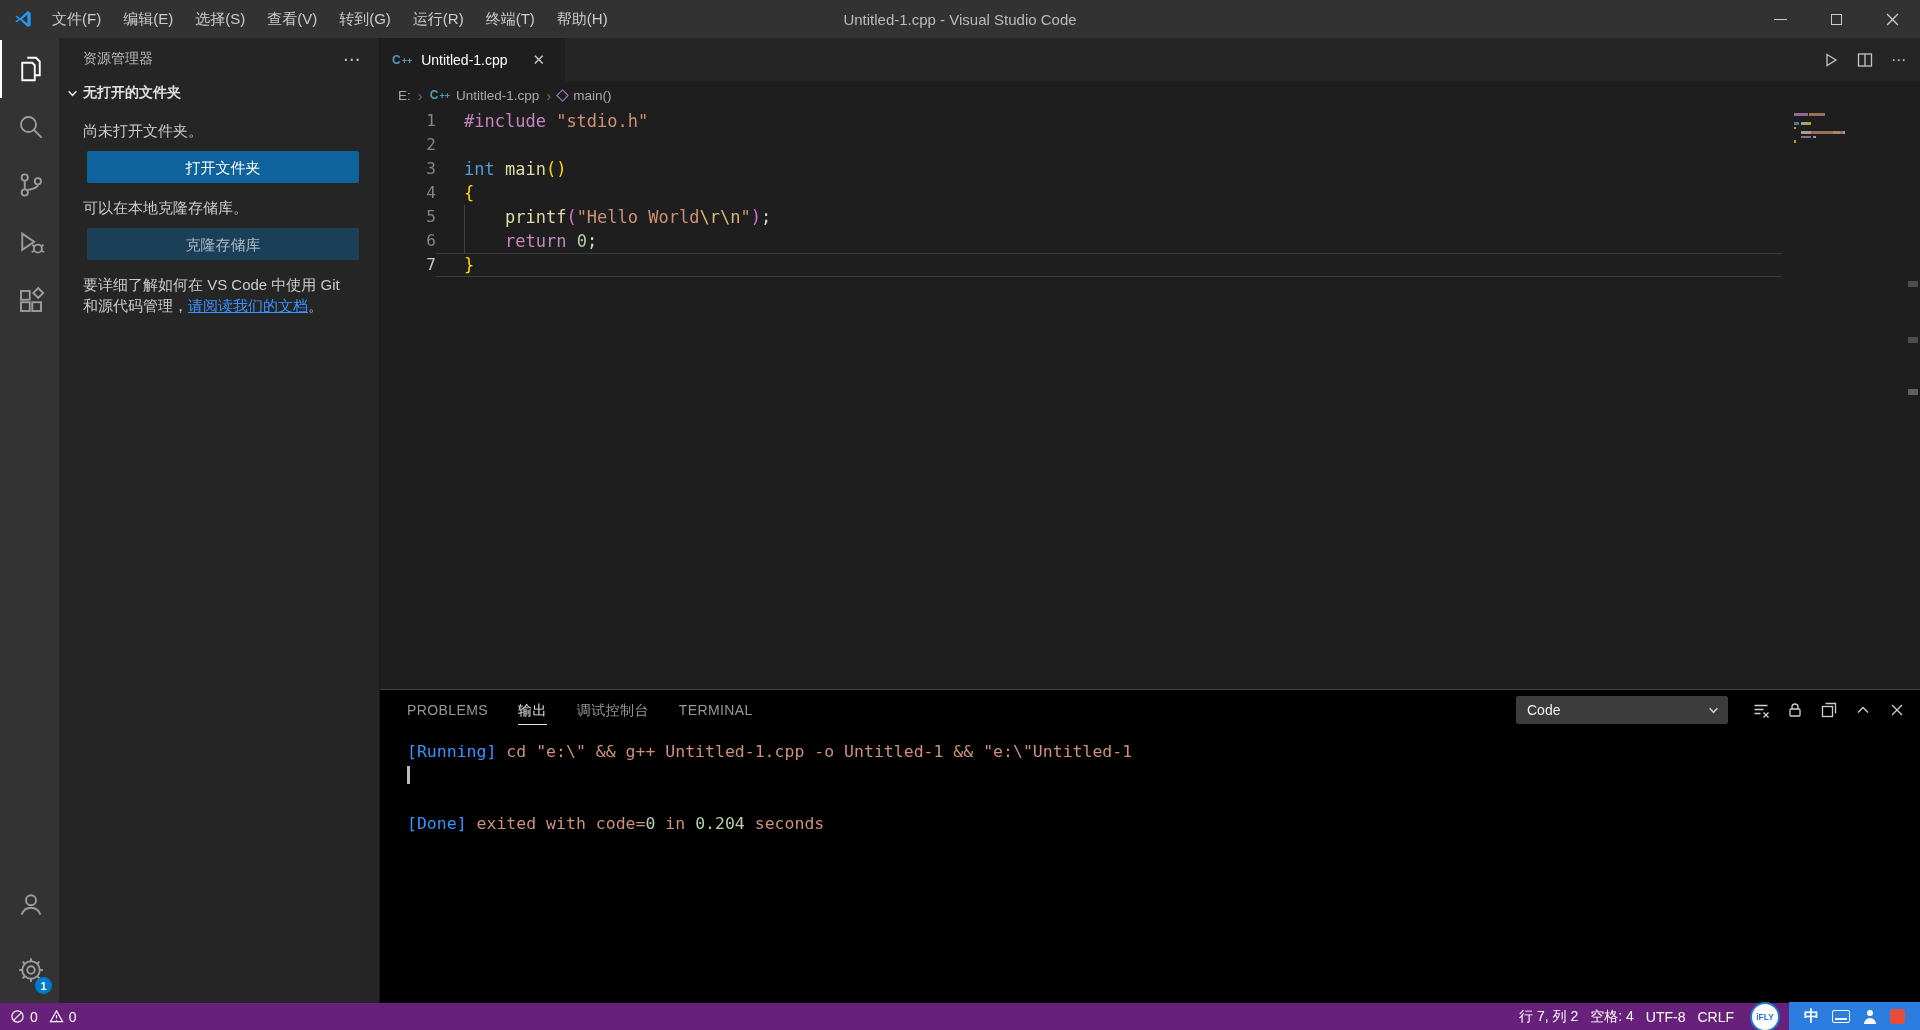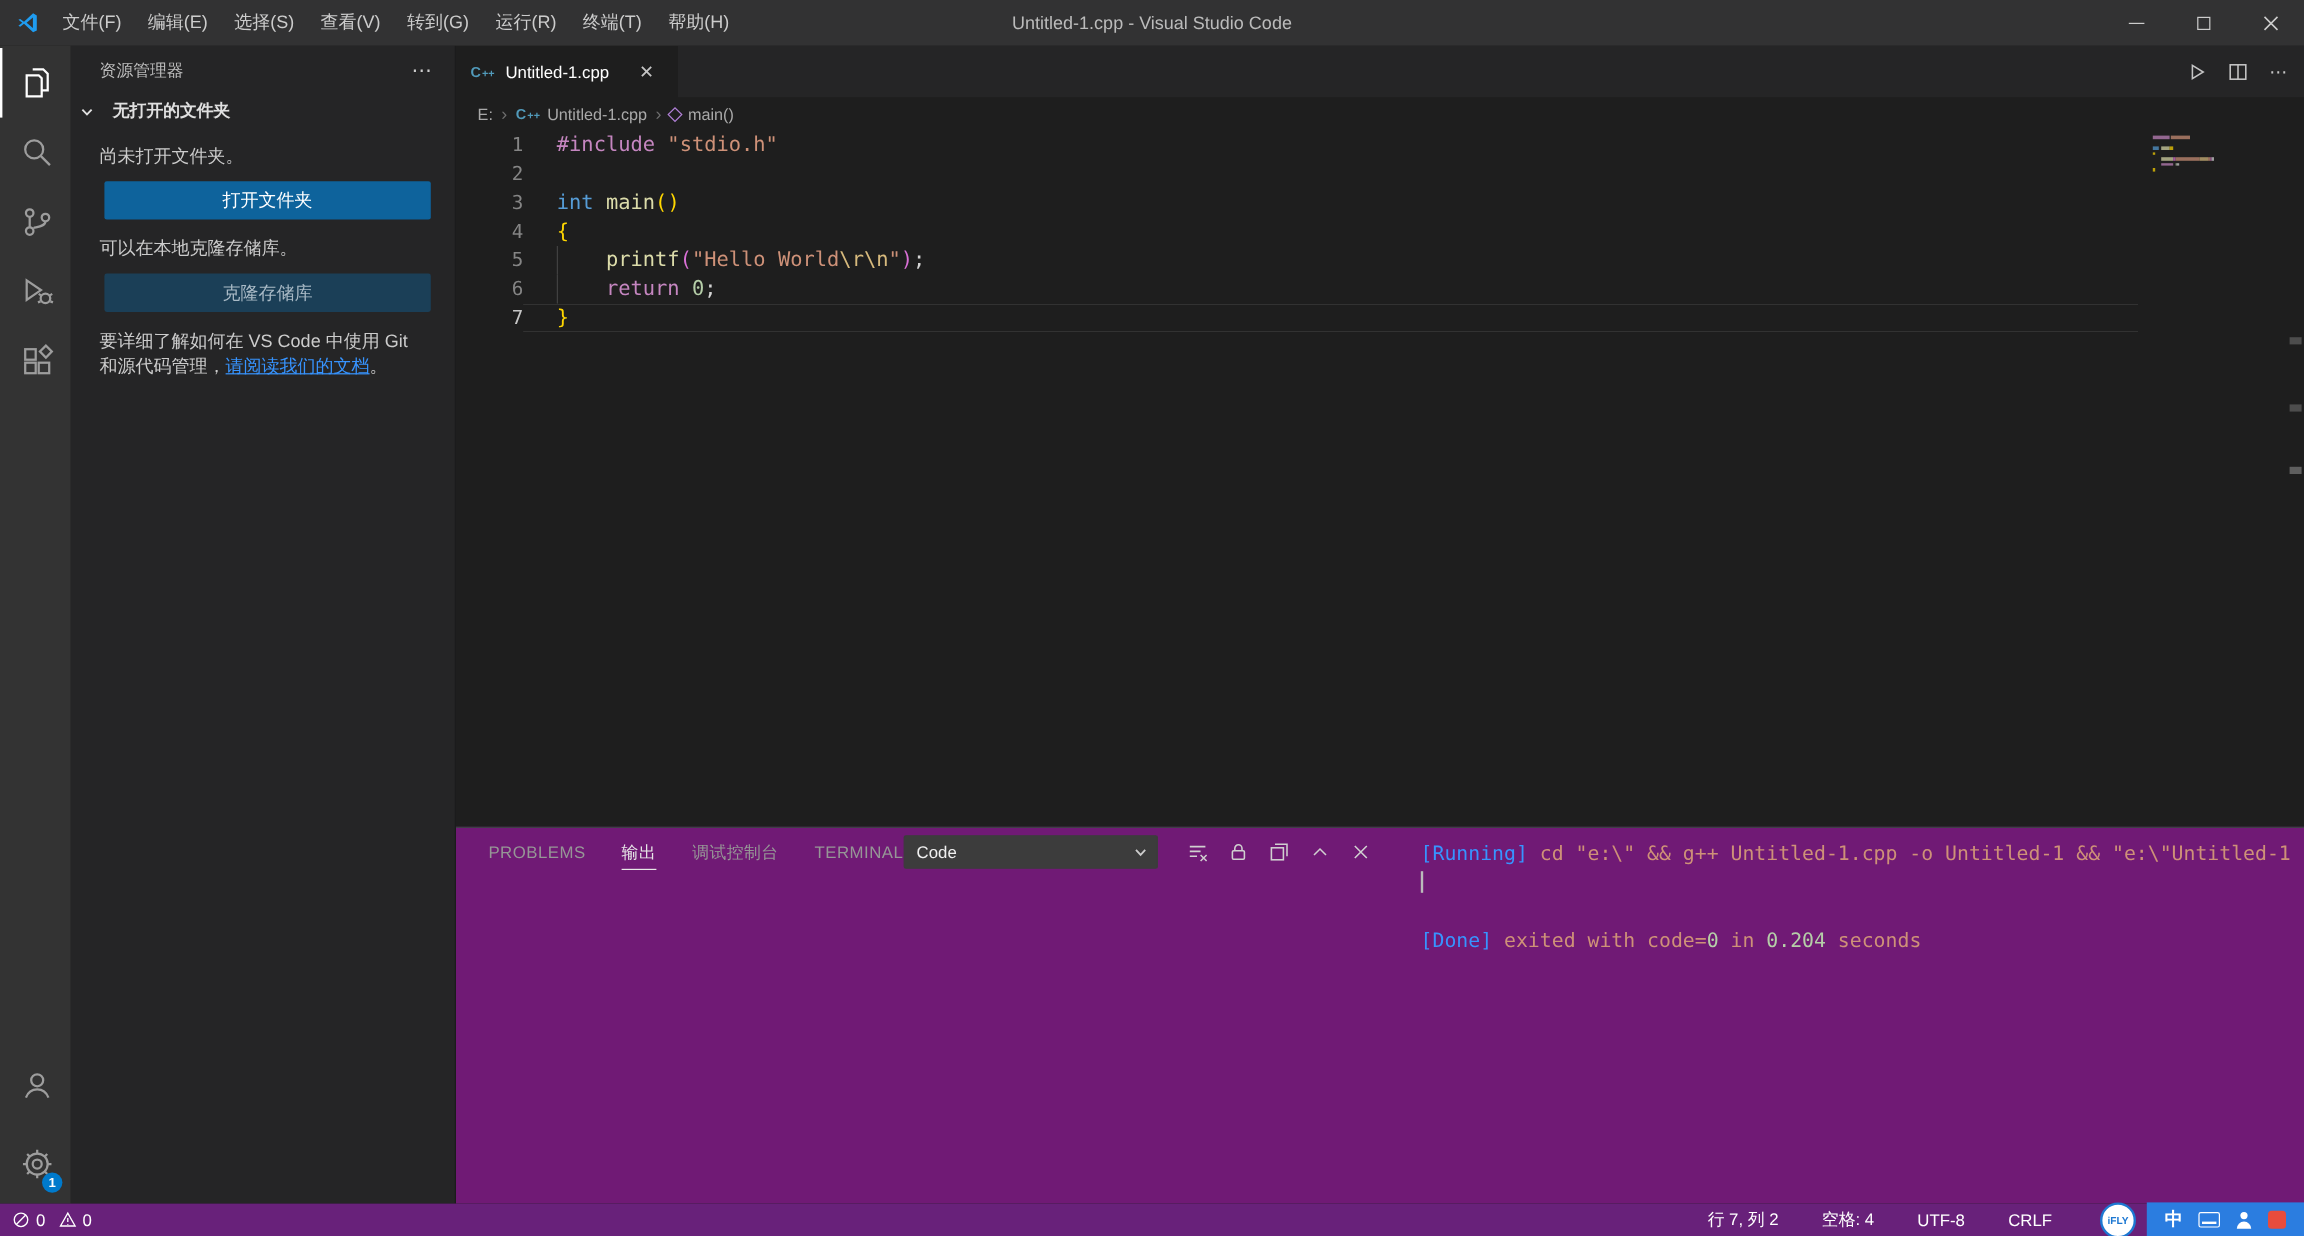--- a/index.html
+++ b/index.html
@@ -25,21 +25,21 @@
 .activitybar{width:59px;background:#333333;display:flex;flex-direction:column;flex:none;padding-top:2px}
 .act-item{height:58px;display:flex;align-items:center;justify-content:center;color:#9d9d9d;position:relative;cursor:pointer;border-left:2px solid transparent}
 .act-item.active{color:#ffffff;border-left-color:#ffffff}
 .act-bottom{margin-top:auto;margin-bottom:8px}
 .badge{position:absolute;right:7px;bottom:5px;width:17px;height:17px;border-radius:50%;background:var(--badge-blue);color:#fff;font-size:11px;display:flex;align-items:center;justify-content:center;font-weight:bold}
 
 
 .sidebar{width:321px;background:#252526;flex:none;position:relative;border-right:1px solid #1b1b1c}
 .sb-header{height:42px;display:flex;align-items:center;padding:0 18px 0 24px;color:#bbbbbb;font-size:14px}
 .sb-more{margin-left:auto;color:#cccccc;cursor:pointer;font-size:17px;letter-spacing:1px}
-.sb-section{display:flex;align-items:center;gap:16px;padding:4px 8px;font-weight:bold;color:#e0e0e0;cursor:pointer;font-size:14px}
+.sb-section{display:flex;align-items:center;gap:5px;padding:4px 8px;font-weight:bold;color:#e0e0e0;cursor:pointer;font-size:14px}
 .sb-body{padding:6px 24px 0;color:#cccccc;line-height:21px}
 .sb-body p{margin:8px 0 10px}
 .btn{display:block;width:100%;height:32px;border:none;border-radius:2px;font:inherit;cursor:pointer;margin:4px 4px 14px}
 .btn.primary{background:var(--accent-blue);color:#ffffff}
 .btn.secondary{background:rgba(14,99,156,.42);color:#a9bac6}
 .doc-link{color:var(--link-blue);text-decoration:underline;cursor:pointer}
 .sb-outline{position:absolute;bottom:0;left:0;right:0;height:34px;border-top:1px solid #3c3c3c;display:flex;align-items:center;gap:7px;padding:0 10px;font-weight:bold;font-size:14px;color:#cccccc;cursor:pointer}
 
 
 .editor-col{flex:1;display:flex;flex-direction:column;min-width:0}
@@ -81,36 +81,36 @@
 .tk-d{color:var(--token-default)}
 .tk-b1{color:var(--bracket-gold)}
 .tk-b2{color:var(--bracket-pink)}
 .tk-info{color:var(--log-info)}
 .tk-cmd{color:var(--log-orange)}
 .tk-num2{color:var(--log-number)}
 .tk-plain{color:#cccccc}
 .tk-cursor{display:inline-block;width:2.5px;height:18px;background:#bbbbbb;vertical-align:-3px}
 
 
-.panel{height:314px;flex:none;border-top:1px solid #3f3f46;display:flex;flex-direction:row;background:#701a75}
+.panel{height:314px;flex:none;border-top:1px solid #3f3f46;display:flex;flex-direction:column;background:#000000}
 .panel-header{height:40px;display:flex;align-items:center;padding:0 14px 0 27px;flex:none}
 .panel-tabs{display:flex;gap:30px}
 .panel-tab{color:#969696;font-size:14px;cursor:pointer;padding:7px 0 4px;border-bottom:1px solid transparent;letter-spacing:.4px}
 .panel-tab.active{color:#e7e7e7;border-bottom-color:#e7e7e7}
 .panel-actions{margin-left:auto;display:flex;align-items:center;gap:16px;color:#d0d0d0}
 .panel-select{width:212px;height:28px;background:#3c3c3c;border:1px solid #3c3c3c;border-radius:2px;display:flex;align-items:center;justify-content:space-between;padding:0 8px 0 10px;font-size:14px;color:#f0f0f0;cursor:pointer;margin-right:8px}
 .pa-icon{cursor:pointer;display:flex}
 .panel-content{flex:1;padding:10px 0 0 27px;font-family:"DejaVu Sans Mono","Liberation Mono",monospace;font-size:16.5px;overflow:hidden}
 .out-line{height:24px;line-height:24px;white-space:pre}
 
 
 .statusbar{height:27px;background:var(--status-bar);display:flex;align-items:center;color:#ffffff;font-size:14px;flex:none;padding-left:10px;position:relative;z-index:5}
 .sb-left{display:flex;align-items:center;gap:5px;cursor:pointer}
 .sb-left .cnt{margin-right:6px}
-.sb-right{margin-left:auto;display:flex;align-items:center;gap:36px}
+.sb-right{margin-left:auto;display:flex;align-items:center;gap:12px}
 .sb-it{cursor:pointer;white-space:nowrap}
 .ime{display:flex;align-items:center;gap:9px;margin-left:4px}
 .ifly{width:30px;height:30px;border-radius:50%;background:#ffffff;border:2px solid #1d78d2;color:#1d78d2;font-size:8.5px;font-weight:bold;display:flex;align-items:center;justify-content:center;cursor:pointer}
 .ime-box{height:30px;background:#2b7de0;display:flex;align-items:center;gap:13px;padding:0 15px;cursor:pointer}
 .ime-mode{font-size:15px;font-weight:bold}
 .ime-ic{flex:none}
 .kb{width:18px;height:13px;border:1.5px solid #fff;border-radius:2px;position:relative}
 .kb::after{content:"";position:absolute;left:2px;right:2px;bottom:2px;height:2px;background:#fff}
 .person{width:14px;height:14px;position:relative}
 .person::before{content:"";position:absolute;top:0;left:4px;width:6px;height:6px;border-radius:50%;background:#fff}

